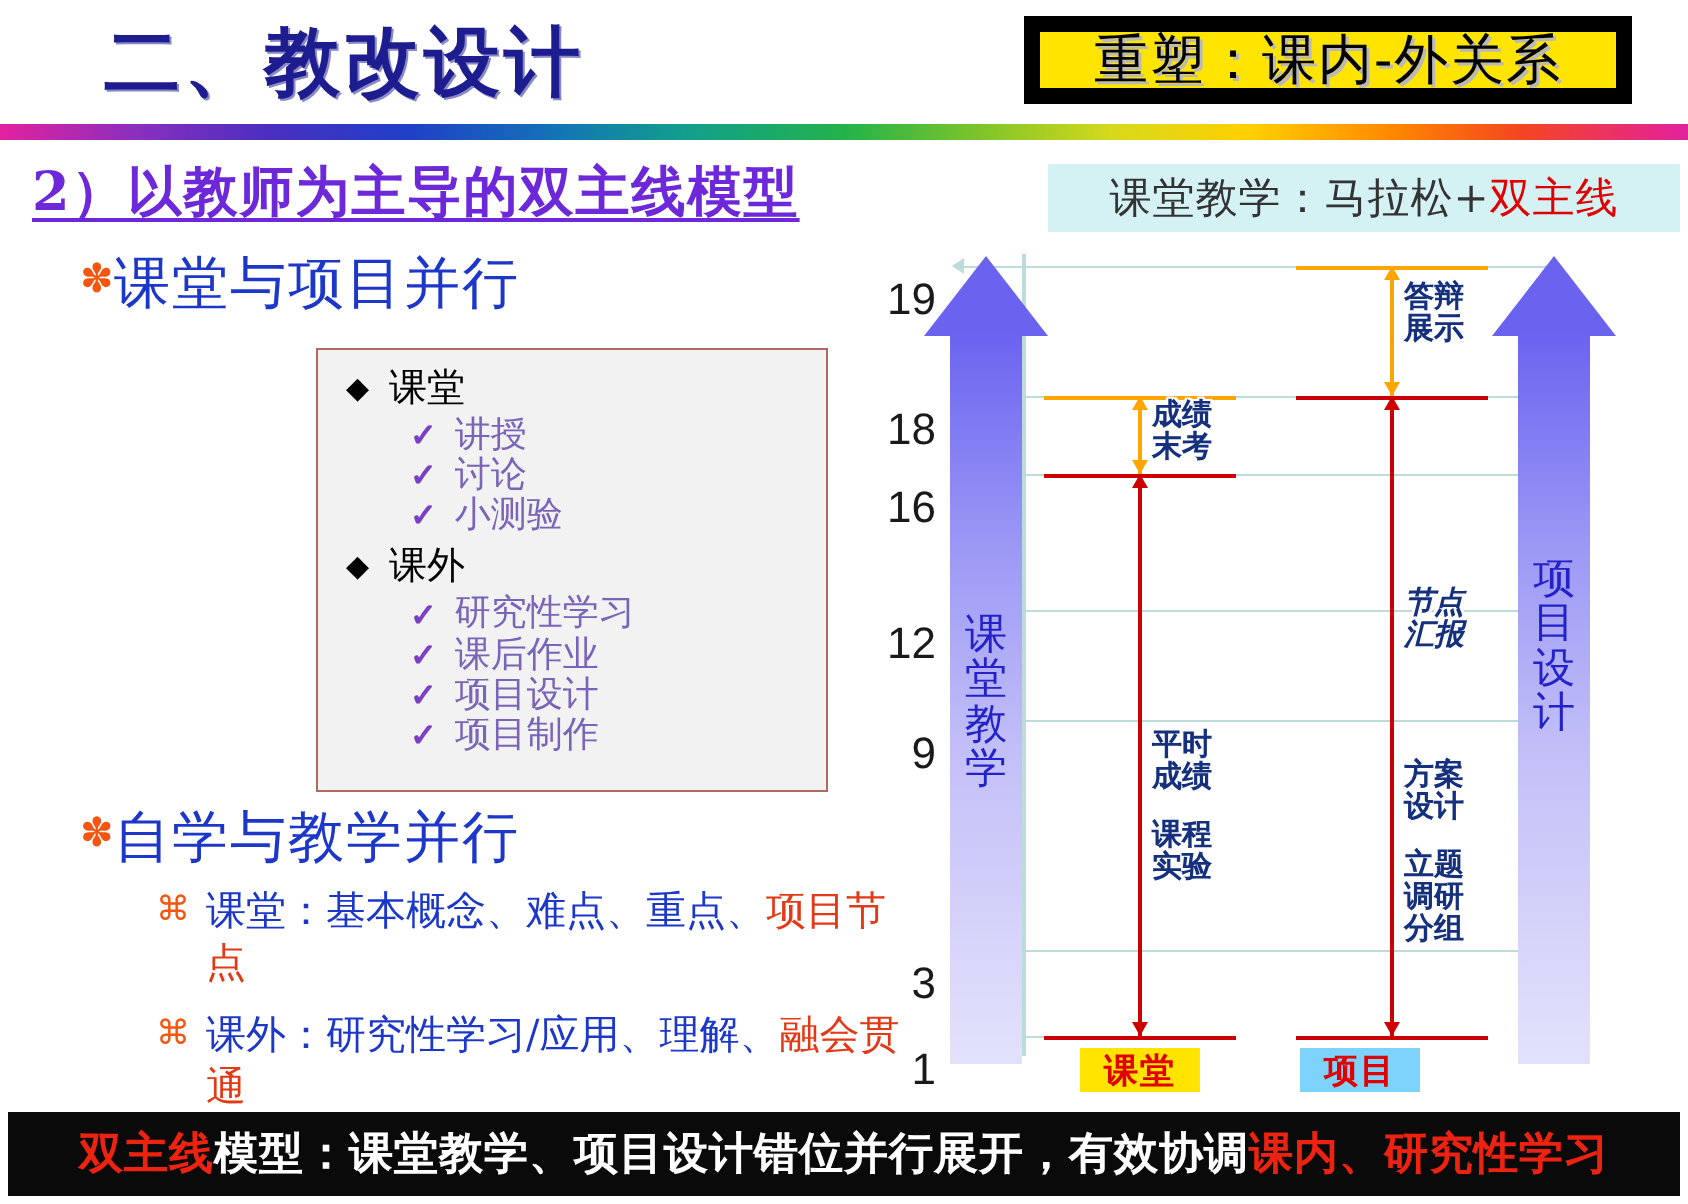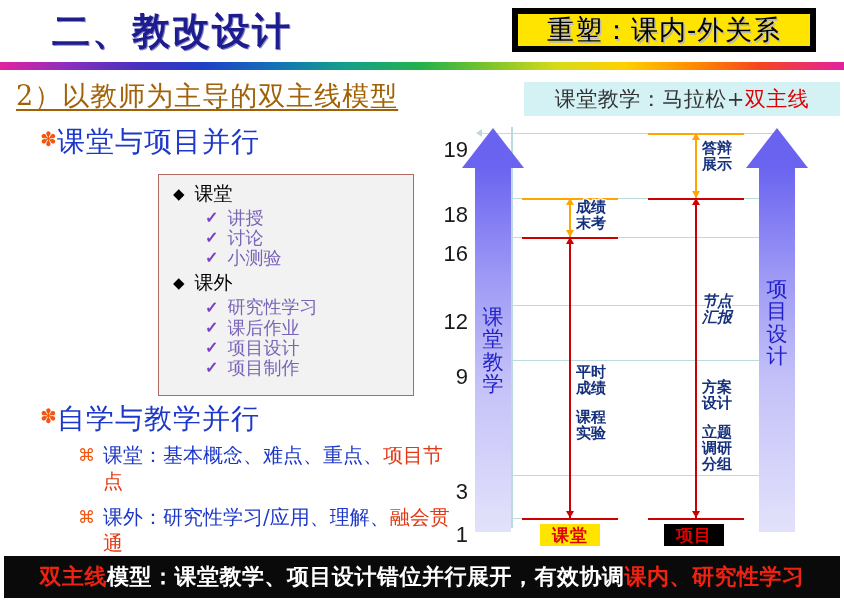--- a/index.html
+++ b/index.html
@@ -11,41 +11,41 @@
 
   
   .hdr-title{
     position:absolute;left:52px;top:6px;
     font-family:"DejaVu Serif","Liberation Serif",serif;
     font-size:38px;font-weight:bold;color:#1d1d8f;letter-spacing:2px;
     text-shadow:1px 1px 0 #8a8ac8;
   }
   .hdr-box{
     position:absolute;left:512px;top:8px;width:304px;height:44px;
-    background:#ffe400;border:6px solid #000000;box-sizing:border-box;
+    background:#ffe400;border:8px solid #000000;box-sizing:border-box;
     display:flex;align-items:center;justify-content:center;
   }
   .hdr-box span{
     font-family:"DejaVu Serif","Liberation Serif",serif;
     font-size:27px;color:#000;letter-spacing:1px;
     text-shadow:1.5px 1.5px 0 #b9b9b9;
   }
   .rainbow{
     position:absolute;left:0;top:62px;width:844px;height:8px;
     background:linear-gradient(90deg,
       #e2219e 0%, #8b2fbe 8%, #4a2fc0 16%, #1f3fc7 24%,
       #1374b6 33%, #13a08a 41%, #23b24a 50%, #7dc42a 58%,
       #d8d91b 66%, #ffd000 74%, #ff8c00 82%, #f4461f 90%, #e2219e 100%);
   }
 
   
   .subtitle{
     position:absolute;left:16px;top:78px;
     font-family:"DejaVu Serif","Liberation Serif",serif;
-    font-size:27px;font-weight:normal;color:#a16207;
+    font-size:27px;font-weight:bold;color:#6d28d9;
     text-decoration:underline;text-underline-offset:4px;
     letter-spacing:1px;
   }
   .bullet-l1{position:absolute;display:flex;align-items:center;}
   .flower{
     width:15px;height:15px;flex:none;position:relative;
   }
   .flower::before{
     content:"\273D";color:#f4550f;font-size:20px;line-height:15px;
     position:absolute;left:-2px;top:-3px;
@@ -298,20 +298,20 @@
         <div class="hbar" style="left: 224px; top: 78px; width: 96px; background: rgb(204, 0, 0);"></div>
         <div class="hbar" style="left: 224px; top: 398px; width: 96px; background: rgb(204, 0, 0);"></div>
         <div class="vline" style="left: 271.2px; top: 78px; height: 320px; background: rgb(204, 0, 0);"></div>
         <div class="arrowcap" style="left: 267.5px; top: 78px; border-bottom: 7px solid rgb(204, 0, 0);"></div>
         <div class="arrowcap" style="left: 267.5px; top: 391px; border-top: 7px solid rgb(204, 0, 0);"></div>
         <div class="lbl" style="left: 278px; top: 21px;">答辩<br>展示</div>
         <div class="lbl" style="left: 278px; top: 174px; font-style: italic;">节点<br>汇报</div>
         <div class="lbl" style="left: 278px; top: 260px;">方案<br>设计</div>
         <div class="lbl" style="left: 278px; top: 305px;">立题<br>调研<br>分组</div>
         <div class="ybox" style="left: 116px; top: 404px; width: 60px; height: 22px; background: rgb(255, 228, 0); color: rgb(224, 0, 0);">课堂</div>
-        <div class="ybox" style="left: 240px; top: 404px; width: 60px; height: 22px; background: #000000; color: rgb(224, 0, 0);">项目</div>
+        <div class="ybox" style="left: 226px; top: 404px; width: 60px; height: 22px; background: #7dd3fc; color: rgb(224, 0, 0);">项目</div>
       </div>
   </div>
 
   <div class="footer">
     <span><span class="rd">双主线</span><span>模型：课堂教学、项目设计错位并行展开，有效协调</span><span class="rd">课内、研究性学习</span></span>
   </div>
 </div>
 
 </body></html>

